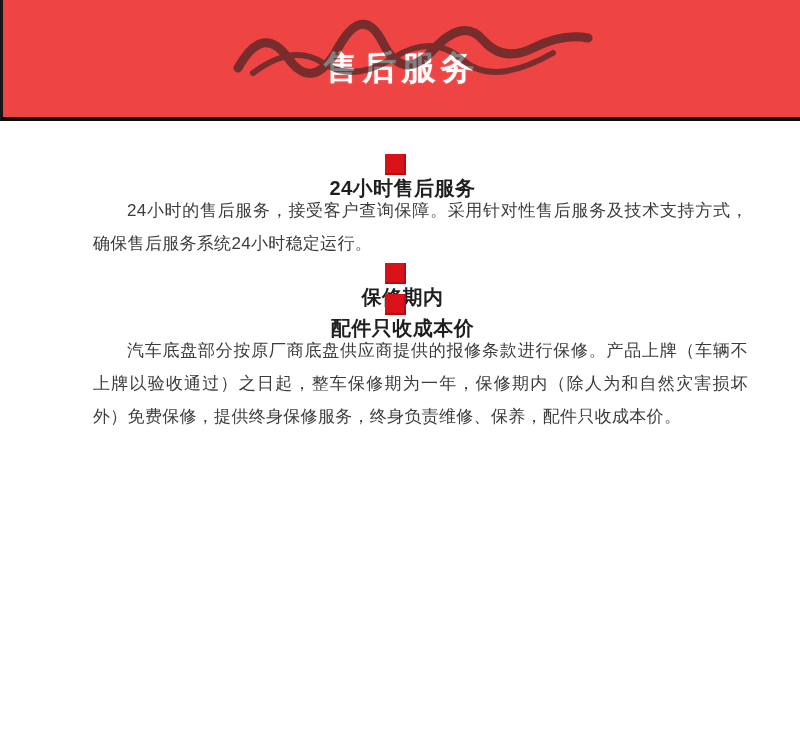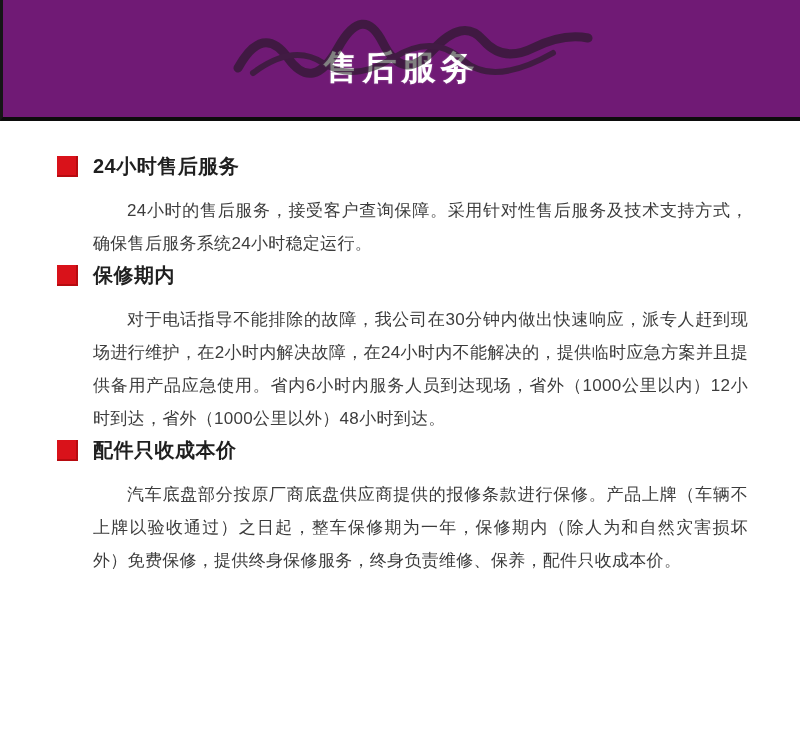--- a/index.html
+++ b/index.html
@@ -13,21 +13,21 @@
     width: 800px;
     min-height: 741px;
     margin: 0 auto;
     background: #ffffff;
     overflow: hidden;
   }
   
   .banner {
     position: relative;
     height: 117px;
-    background: #701a75;
+    background: #ef4444;
     border-bottom: 4px solid #0c0c0c;
     border-left: 3px solid #161616;
     display: flex;
     align-items: flex-end;
     justify-content: center;
     overflow: hidden;
   }
   .banner h1 {
     margin: 0 0 26px 0;
     color: #ffffff;
@@ -47,20 +47,21 @@
   }
   
   .content {
     padding: 30px 52px 16px 57px;
   }
   .sec-head {
     display: flex;
     align-items: center;
     height: 24px;
     margin: 3px 0 7px 0;
+    flex-direction: column;
   }
   .bullet {
     flex: 0 0 auto;
     width: 21px;
     height: 21px;
     background: #d9121a;
     box-shadow: inset -2px -2px 0 rgba(120,0,0,0.35);
     margin-right: 15px;
   }
   .sec-head h2 {
@@ -104,21 +105,20 @@
     </section>
 
     <section>
       <div class="sec-head">
         <span class="bullet"></span>
         <h2>保修期内</h2>
       </div>
     </section>
 
     <section>
-      <p>对于电话指导不能排除的故障，我公司在30分钟内做出快速响应，派专人赶到现场进行维护，在2小时内解决故障，在24小时内不能解决的，提供临时应急方案并且提供备用产品应急使用。省内6小时内服务人员到达现场，省外（1000公里以内）12小时到达，省外（1000公里以外）48小时到达。</p>
     </section>
 
     <section>
       <div class="sec-head">
         <span class="bullet"></span>
         <h2>配件只收成本价</h2>
       </div>
       <p>汽车底盘部分按原厂商底盘供应商提供的报修条款进行保修。产品上牌（车辆不上牌以验收通过）之日起，整车保修期为一年，保修期内（除人为和自然灾害损坏外）免费保修，提供终身保修服务，终身负责维修、保养，配件只收成本价。</p>
     </section>
 

